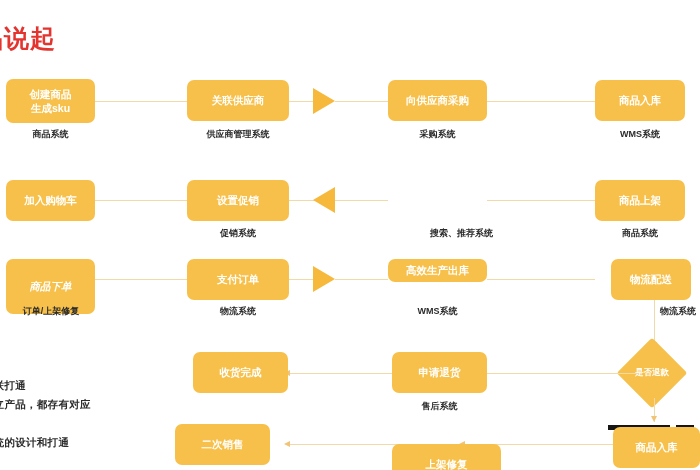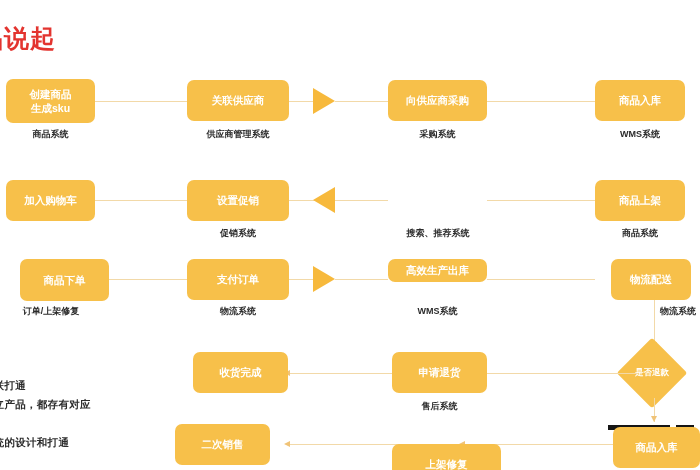--- a/index.html
+++ b/index.html
@@ -158,32 +158,32 @@
   <div class="hline" style="left:289px; top:200px; width:48px;"></div>
   <div class="tri-left" style="left:313px; top:187px;"></div>
   <div class="hline" style="left:335px; top:200px; width:53px;"></div>
   <div class="hline" style="left:487px; top:200px; width:108px;"></div>
 
   <div class="node" style="left:6px;   top:180px; width:89px;  height:41px;">加入购物车</div>
 
   <div class="node" style="left:187px; top:180px; width:102px; height:41px;text-align:right;">设置促销</div>
   <div class="caption" style="left:187px; top:227px; width:102px;">促销系统</div>
 
-  <div class="caption" style="left:383px; top:227px; width:110px;">搜索、推荐系统</div>
+  <div class="caption" style="left:383px; top:227px; width:110px;text-align:right;">搜索、推荐系统</div>
 
   <div class="node" style="left:595px; top:180px; width:90px;  height:41px;">商品上架</div>
   <div class="caption" style="left:595px; top:227px; width:90px;">商品系统</div>
 
   <div class="hline" style="left:95px;  top:279px; width:92px;"></div>
   <div class="hline" style="left:289px; top:279px; width:26px;"></div>
   <div class="tri-right" style="left:313px; top:266px;"></div>
   <div class="hline" style="left:335px; top:279px; width:53px;"></div>
   <div class="hline" style="left:487px; top:279px; width:108px;"></div>
 
-  <div class="node" style="left:20px;   top:259px; width:89px;  height:42px;">商品下单</div>
+  <div class="node" style="left:6px;   top:259px; width:89px;  height:55px;font-style:italic;">商品下单</div>
   <div class="caption" style="left:2px;  top:305px; width:98px;">订单/上架修复</div>
 
   <div class="node" style="left:187px; top:259px; width:102px; height:41px;">支付订单</div>
   <div class="caption" style="left:187px; top:305px; width:102px;">物流系统</div>
 
   <div class="node" style="left:388px; top:259px; width:99px;  height:23px;">高效生产出库</div>
   <div class="caption" style="left:388px; top:305px; width:99px;">WMS系统</div>
 
   <div class="node" style="left:611px; top:259px; width:80px;  height:41px;">物流配送</div>
   <div class="caption" style="left:660px; top:305px; width:46px; text-align:left;">物流系统</div>

